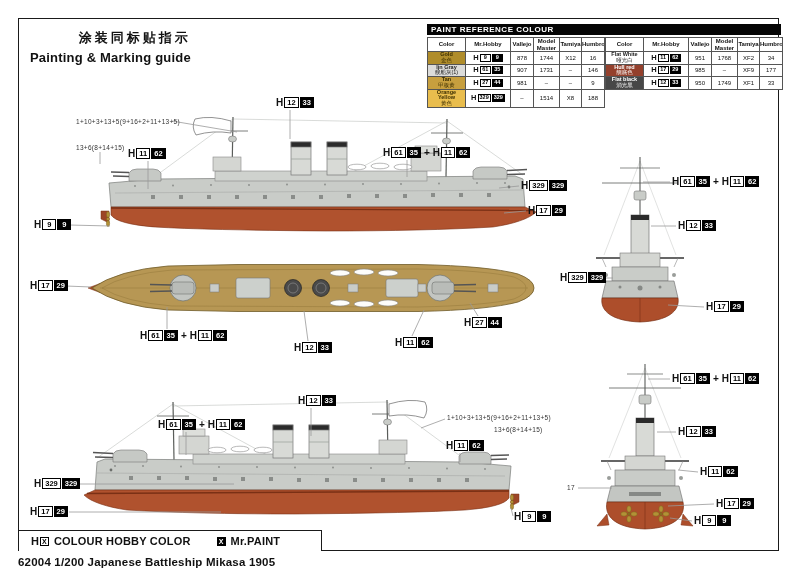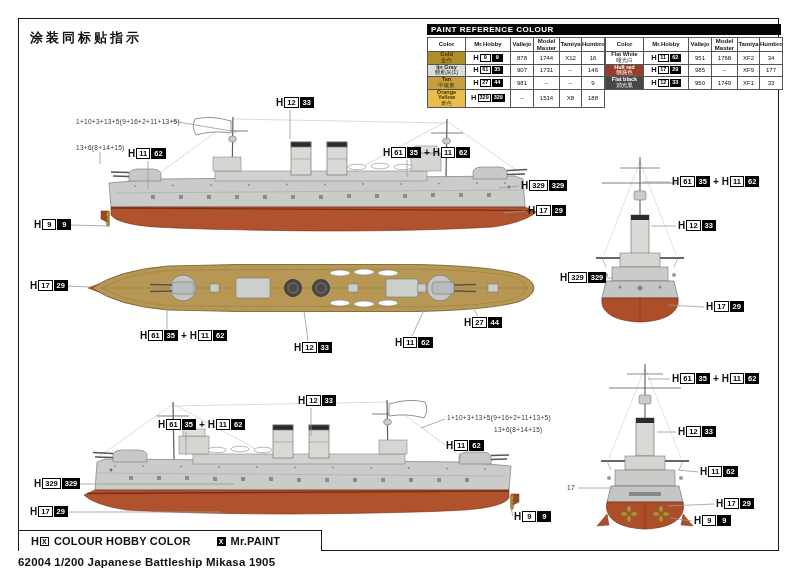--- a/index.html
+++ b/index.html
@@ -55,20 +55,21 @@
   .footer{position:absolute;left:18px;top:556px;font-size:11.5px;font-weight:bold;letter-spacing:0.2px;}
 </style>
 </head>
 <body>
 
 <div class="page">
   <div class="frame"></div>
 
   <div class="title-block">
     <div class="title-zh">涂装同标贴指示</div>
+    <div class="title-en">Painting &amp; Marking guide</div>
   </div>
 
   <div class="paint-table">
     <div class="pt-bar">PAINT  REFERENCE  COLOUR</div>
     <div class="pt-tables">
       <table class="pt">
         <colgroup>
             <col style="width:38px">
             <col style="width:45px">
             <col style="width:23px">

